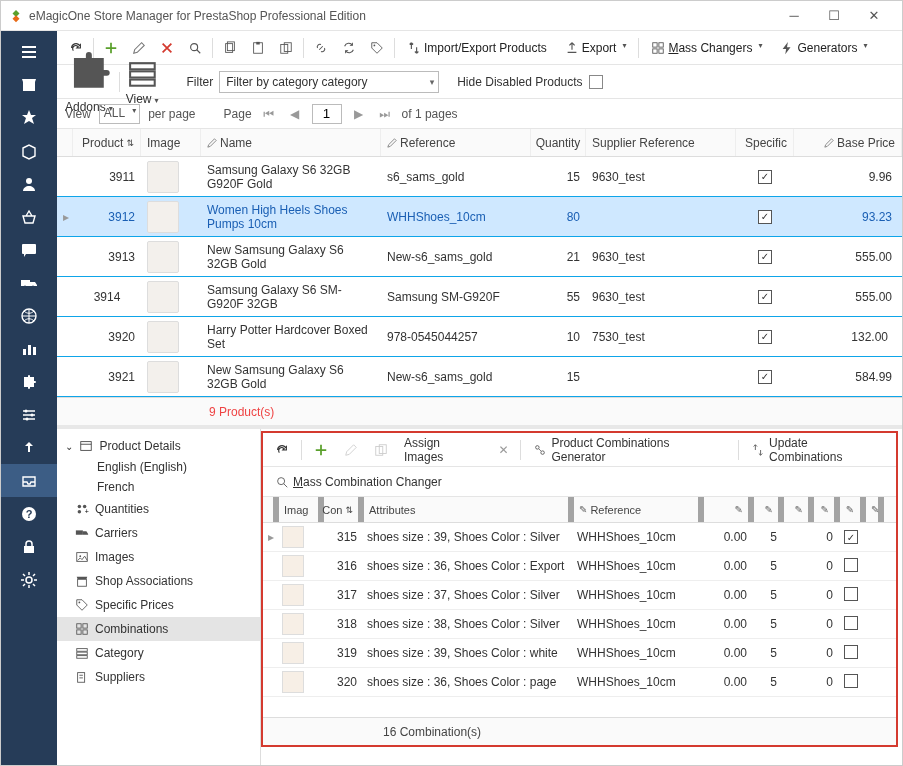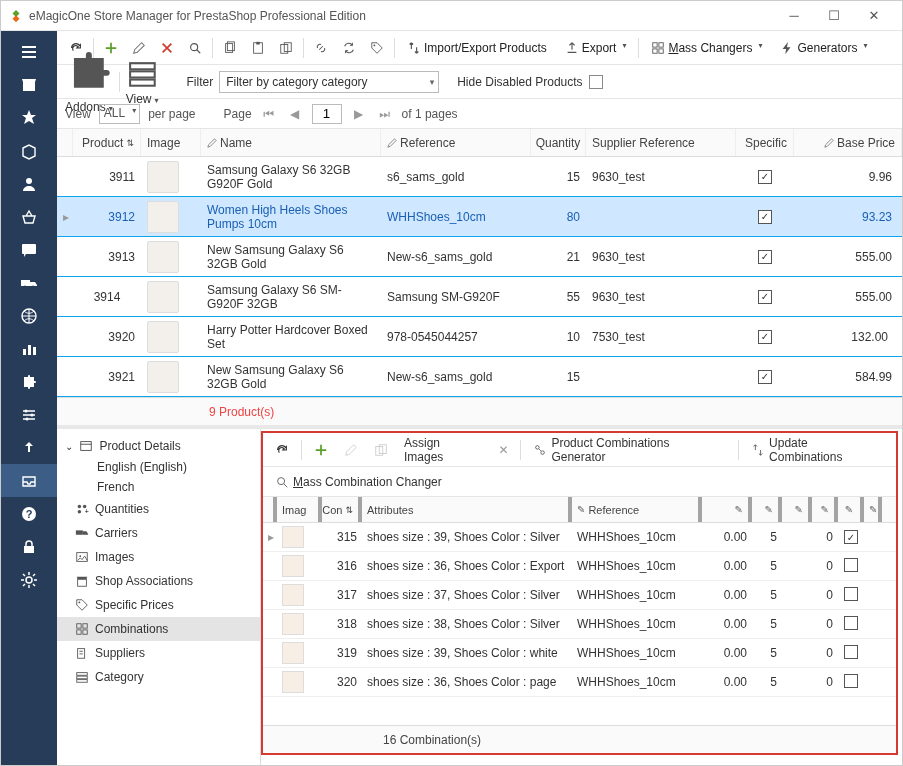--- a/index.html
+++ b/index.html
@@ -54,29 +54,29 @@
 .split { height:4px; background:#e8e8e8; }
 
 .details { flex:1; display:flex; overflow:hidden; }
 .dside { width:204px; border-right:1px solid #ddd; padding:6px 0; overflow:auto; }
 .dside .hd { display:flex; align-items:center; gap:6px; padding:4px 8px; font-size:12px; }
 .dside .item { padding:5px 8px 5px 18px; display:flex; align-items:center; gap:6px; font-size:12px; color:#333; cursor:default; }
 .dside .item.active { background:#e4e4e4; }
 .dside .lang { padding:3px 8px 3px 40px; font-size:12px; color:#333; }
 .dside svg { width:14px; height:14px; }
 
-.dmain { flex:1; display:flex; flex-direction:column; border:2px solid #d43a2f; margin:2px 4px 10px 0; overflow:hidden; }
+.dmain { flex:1; display:flex; flex-direction:column; border:2px solid #d43a2f; margin:2px 4px 18px 0; overflow:hidden; }
 .dtool { height:34px; display:flex; align-items:center; gap:8px; padding:0 8px; border-bottom:1px solid #e5e5e5; }
 .dtool2 { height:30px; display:flex; align-items:center; gap:6px; padding:0 8px; border-bottom:1px solid #e5e5e5; }
 .dtool .dbtn, .dtool2 .dbtn { display:flex; align-items:center; gap:4px; padding:2px 4px; font-size:12px; }
 .dtool svg, .dtool2 svg { width:14px; height:14px; }
 .dtool .vdiv { width:1px; height:20px; background:#ddd; }
 
 .cgrid-head { display:flex; height:26px; border-bottom:1px solid #ddd; background:#fafafa; align-items:center; }
-.cgrid-head .col { padding:0 5px; font-size:11px; color:#444; display:flex; align-items:center; gap:3px; border-right:4px solid #a3a3a3; height:100%; }
+.cgrid-head .col { padding:0 5px; font-size:11px; color:#444; display:flex; align-items:center; gap:3px; border-right:6px solid #a3a3a3; height:100%; }
 .cc-exp{width:14px}.cc-img{width:45px}.cc-con{width:40px;justify-content:flex-end}.cc-attr{width:210px}.cc-ref{width:130px}.cc-n1{width:50px;justify-content:flex-end}.cc-n2{width:30px;justify-content:flex-end}.cc-n3{width:26px;justify-content:flex-end}.cc-chk{width:26px;justify-content:center}
 .pen { font-size:10px; color:#666; }
 
 .cgrid-body { flex:1; overflow:auto; }
 .cgrid-body .row { display:flex; height:29px; border-bottom:1px solid #eee; align-items:center; }
 .cgrid-body .cell { padding:0 5px; font-size:12px; }
 .cgrid-body .thumb { width:22px; height:22px; background:#f7efe6; border:1px solid #ddd; }
 
 .cgrid-foot { height:28px; border-top:1px solid #ddd; background:#fafafa; display:flex; align-items:center; padding-left:120px; font-size:12px; color:#444; }
 .und { text-decoration: underline; }
@@ -529,32 +529,32 @@
             <svg viewBox="0 0 16 16">
               <rect x="2" y="2" width="5" height="5" fill="none" stroke="#555"></rect>
               <rect x="9" y="2" width="5" height="5" fill="none" stroke="#555"></rect>
               <rect x="2" y="9" width="5" height="5" fill="none" stroke="#555"></rect>
               <rect x="9" y="9" width="5" height="5" fill="none" stroke="#555"></rect>
             </svg>
             <span>Combinations</span>
           </div>
         <div class="item">
             <svg viewBox="0 0 16 16">
-              <rect x="3" y="3" width="8" height="11" fill="none" stroke="#555"></rect>
-              <path d="M5 6h4M5 9h4" stroke="#555"></path>
-            </svg>
-            <span>Suppliers</span>
-          </div>
-        <div class="item">
-            <svg viewBox="0 0 16 16">
               <rect x="2" y="3" width="12" height="3" fill="none" stroke="#555"></rect>
               <rect x="2" y="7" width="12" height="3" fill="none" stroke="#555"></rect>
               <rect x="2" y="11" width="12" height="3" fill="none" stroke="#555"></rect>
             </svg>
             <span>Category</span>
+          </div>
+        <div class="item">
+            <svg viewBox="0 0 16 16">
+              <rect x="3" y="3" width="8" height="11" fill="none" stroke="#555"></rect>
+              <path d="M5 6h4M5 9h4" stroke="#555"></path>
+            </svg>
+            <span>Suppliers</span>
           </div>
       </div>
 
       <div class="dmain">
         <div class="dtool">
           <div class="dbtn">
               <svg viewBox="0 0 16 16">
                 <path d="M3 8a5 5 0 019-3l1-1v4h-4l1.5-1.5A3.5 3.5 0 105 11" fill="none" stroke="#333" stroke-width="1.3"></path>
               </svg>
             </div>

